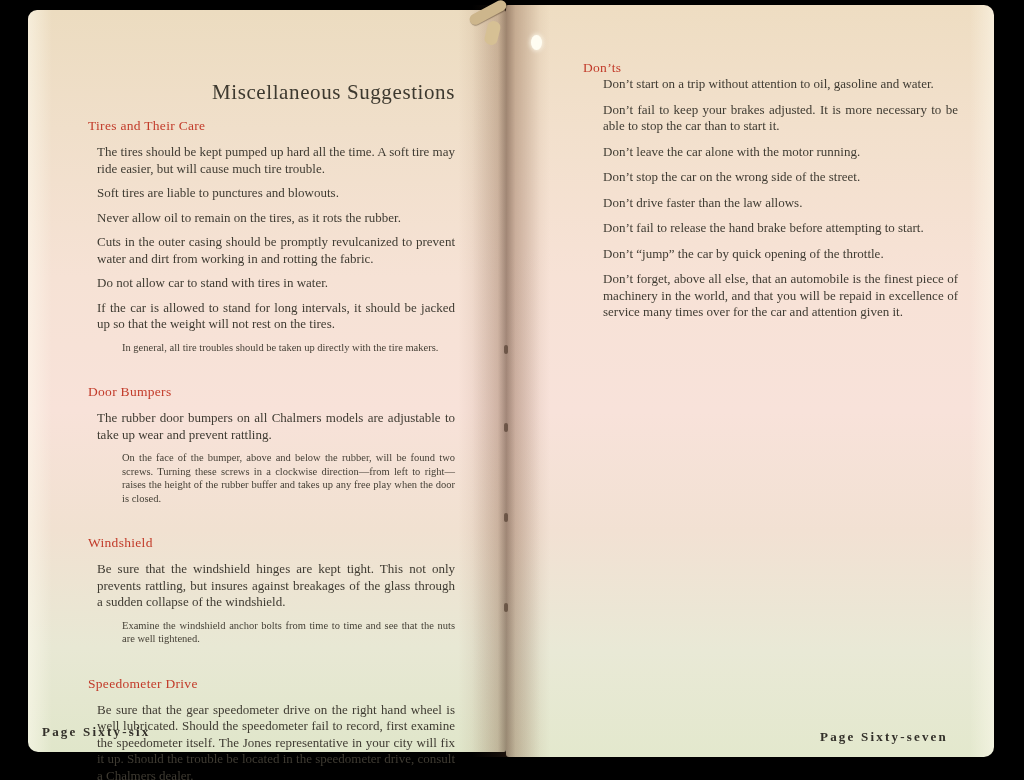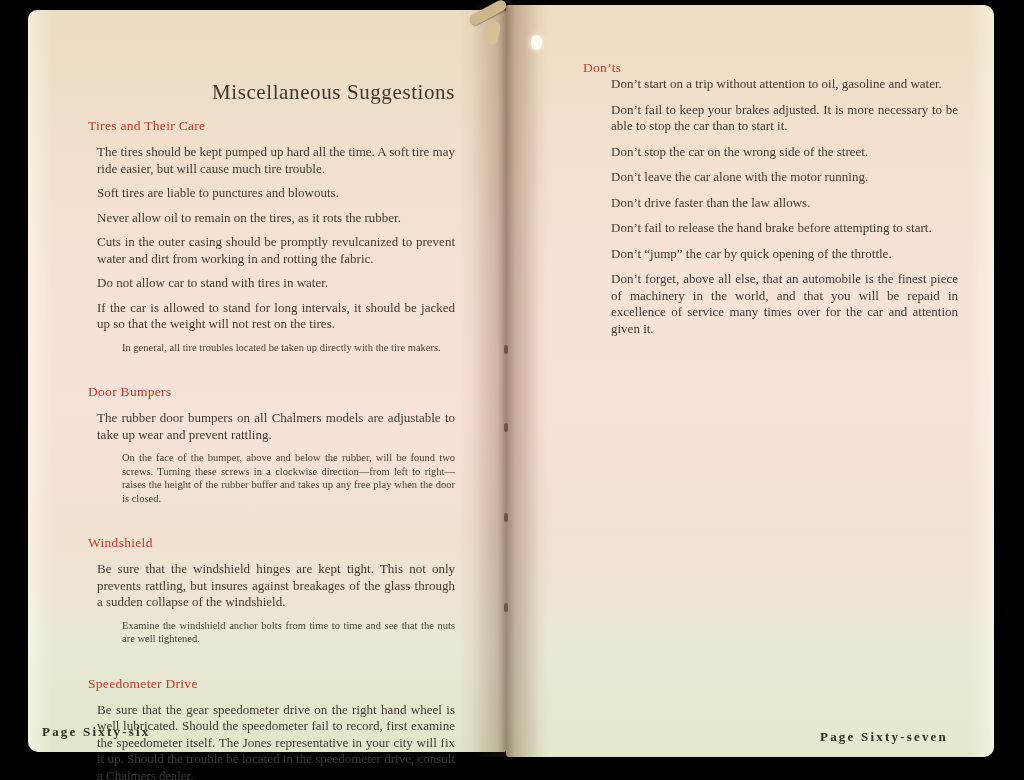--- a/index.html
+++ b/index.html
@@ -75,21 +75,21 @@
     text-align:justify; margin:4px 0 8px 34px;
   }
 
   
   .right-content { position:absolute; left:77px; right:36px; top:0; }
   .donts-heading {
     color:#c23b2a; font-size:13.5px; font-weight:normal;
     letter-spacing:0.3px; margin:55px 0 0 0;
   }
   #right-paragraphs { margin-left:20px; }
-  #right-paragraphs p.body { margin-left:8px; margin-bottom:9px; }
+  #right-paragraphs p.body { margin-left:0; margin-bottom:9px; }
 
   
   .footer {
     position:absolute; bottom:12px;
     font-size:13px; font-weight:bold; letter-spacing:2.2px; color:#322f29;
   }
   .footer-left { left:14px; }
   .footer-right { right:46px;margin-top:12px; }
 </style>
 </head>
@@ -101,42 +101,42 @@
     <div class="left-content">
       <h1 class="book-title">Miscellaneous Suggestions</h1>
       <div id="left-sections">
           <h2 class="section-heading">Tires and Their Care</h2>
           <p class="body">The tires should be kept pumped up hard all the time.  A soft tire may ride easier, but will cause much tire trouble.</p>
           <p class="body">Soft tires are liable to punctures and blowouts.</p>
           <p class="body">Never allow oil to remain on the tires, as it rots the rubber.</p>
           <p class="body">Cuts in the outer casing should be promptly revulcanized to prevent water and dirt from working in and rotting the fabric.</p>
           <p class="body">Do not allow car to stand with tires in water.</p>
           <p class="body">If the car is allowed to stand for long intervals, it should be jacked up so that the weight will not rest on the tires.</p>
-          <p class="small">In general, all tire troubles located be taken up directly with the tire makers.</p>
+          <p class="small">In general, all tire troubles should be taken up directly with the tire makers.</p>
           <h2 class="section-heading">Door Bumpers</h2>
           <p class="body">The rubber door bumpers on all Chalmers models are adjustable to take up wear and prevent rattling.</p>
           <p class="small">On the face of the bumper, above and below the rubber, will be found two screws.  Turning these screws in a clockwise direction—from left to right—raises the height of the rubber buffer and takes up any free play when the door is closed.</p>
           <h2 class="section-heading">Windshield</h2>
           <p class="body">Be sure that the windshield hinges are kept tight.  This not only prevents rattling, but insures against breakages of the glass through a sudden collapse of the windshield.</p>
           <p class="small">Examine the windshield anchor bolts from time to time and see that the nuts are well tightened.</p>
           <h2 class="section-heading">Speedometer Drive</h2>
           <p class="body">Be sure that the gear speedometer drive on the right hand wheel is well lubricated.  Should the speedometer fail to record, first examine the speedometer itself.  The Jones representative in your city will fix it up.  Should the trouble be located in the speedometer drive, consult a Chalmers dealer.</p>
         </div>
     </div>
     <div class="footer footer-left">Page Sixty-six</div>
   </div>
 
   <div class="page page-right">
     <div class="right-content">
       <h2 class="donts-heading">Don’ts</h2>
       <div id="right-paragraphs">
           <p class="body">Don’t start on a trip without attention to oil, gasoline and water.</p>
           <p class="body">Don’t fail to keep your brakes adjusted.  It is more necessary to be able to stop the car than to start it.</p>
+          <p class="body">Don’t leave the car alone with the motor running.</p>
           <p class="body">Don’t stop the car on the wrong side of the street.</p>
-          <p class="body">Don’t leave the car alone with the motor running.</p>
           <p class="body">Don’t drive faster than the law allows.</p>
           <p class="body">Don’t fail to release the hand brake before attempting to start.</p>
           <p class="body">Don’t “jump” the car by quick opening of the throttle.</p>
           <p class="body">Don’t forget, above all else, that an automobile is the finest piece of machinery in the world, and that you will be repaid in excellence of service many times over for the car and attention given it.</p>
         </div>
     </div>
     <div class="footer footer-right">Page Sixty-seven</div>
   </div>
 
   <div class="gutter-shadow"></div>

